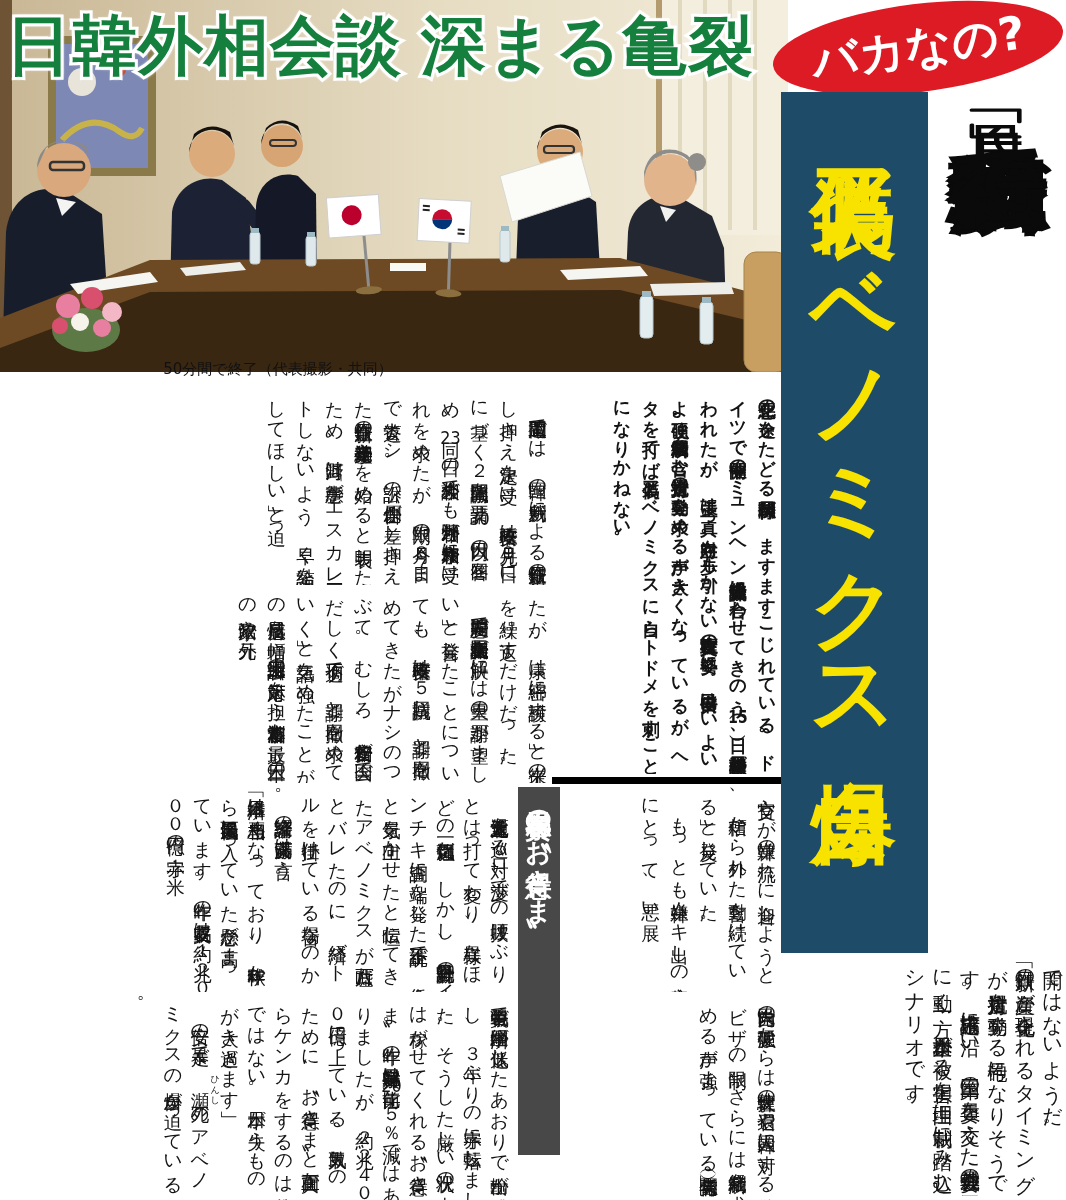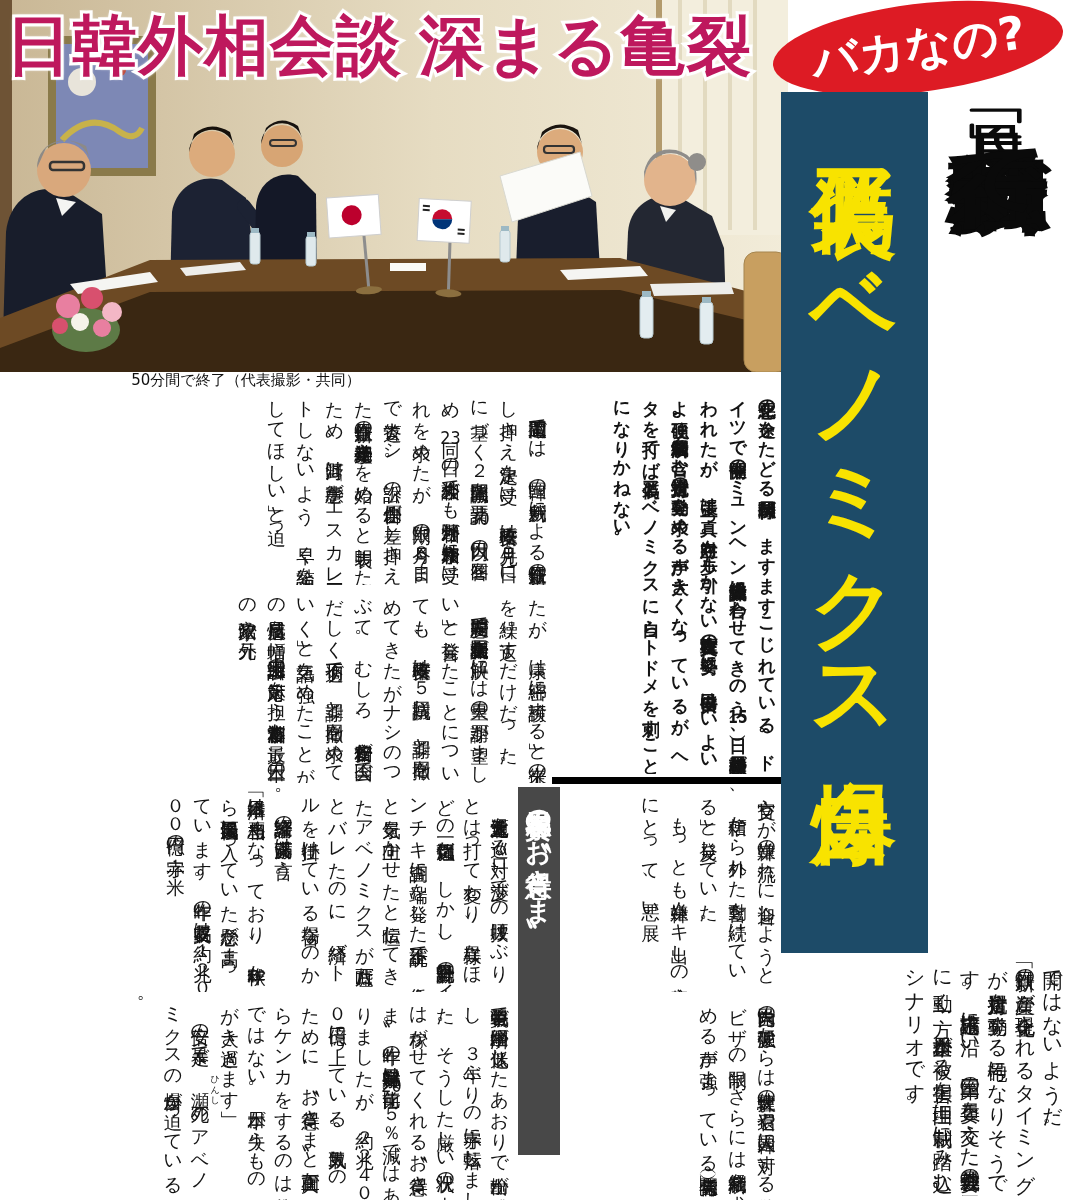--- a/index.html
+++ b/index.html
@@ -2,41 +2,41 @@
 <html lang="ja"><head>
 <meta charset="utf-8">
 <style>
   html,body{margin:0;padding:0;background:#fff;}
   .page{position:relative;width:1066px;height:1200px;background:#fff;overflow:hidden;
         font-family:"DejaVu Sans","Liberation Sans",sans-serif;}
 
   .photo{position:absolute;left:0;top:0;}
 
   .top-headline{position:absolute;left:6px;top:2px;width:780px;white-space:nowrap;
-    font-family:Liberation Serif, serif;font-weight:900;font-size:65px;
-    color:#be185d;letter-spacing:1px;-webkit-text-stroke:6px #fff;paint-order:stroke fill;
+    font-family:Liberation Sans, sans-serif;font-weight:900;font-size:65px;
+    color:#15803d;letter-spacing:1px;-webkit-text-stroke:6px #fff;paint-order:stroke fill;
     text-shadow:0 0 3px #fff,0 0 5px #fff,2px 2px 2px #fff,-2px -2px 2px #fff,2px -2px 2px #fff,-2px 2px 2px #fff;}
 
   .badge{position:absolute;left:770px;top:0;width:296px;height:102px;}
   .badge-oval{position:absolute;left:2px;top:4px;right:2px;bottom:10px;background:#dd1b24;
     border-radius:50%;transform:rotate(-7deg);display:flex;align-items:center;justify-content:center;}
   .badge-text{color:#fff;font-size:46px;font-weight:900;transform:rotate(-1deg);letter-spacing:0;}
 
   .blue-box{position:absolute;left:781px;top:92px;width:147px;height:861px;background:#1d4b68;overflow:hidden;}
   .blue-inner{writing-mode:vertical-rl;text-orientation:mixed;width:147px;height:861px;
     line-height:147px;font-size:86px;font-weight:900;color:#f8e300;padding-top:10px;letter-spacing:3px;}
 
   .bh{position:absolute;left:932px;top:92px;width:134px;height:858px;overflow:visible;}
   .bh-inner{writing-mode:vertical-rl;text-orientation:mixed;width:134px;height:1150px;
     line-height:134px;font-weight:900;color:#0a0a0a;transform:scaleY(0.745);transform-origin:top left;}
   .h-big{font-size:102px;}
   .h-small{font-size:54px;letter-spacing:2px;}
   .h-brk{font-size:60px;}
 
-  .caption{position:absolute;left:0;top:371px;width:492px;text-align:center;font-size:15px;color:#111;}
+  .caption{position:absolute;left:0;top:360px;width:492px;text-align:center;font-size:15px;color:#111;padding-left:32px;}
 
   .vtext{writing-mode:vertical-rl;text-orientation:mixed;white-space:pre-wrap;
     line-break:anywhere;overflow:hidden;color:#141414;}
   .tcy{text-combine-upright:all;}
 
   .lead{position:absolute;left:552px;top:388px;width:229px;height:386px;
     font-size:17.5px;line-height:29px;font-weight:700;}
   .lead-bar{position:absolute;left:552px;top:777px;width:229px;height:7px;background:#000;}
 
   .tier{position:absolute;font-size:18.5px;line-height:29px;}

